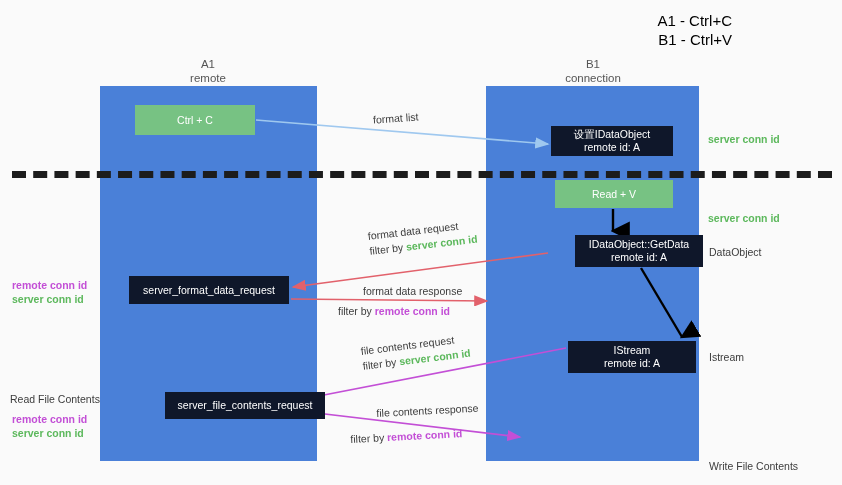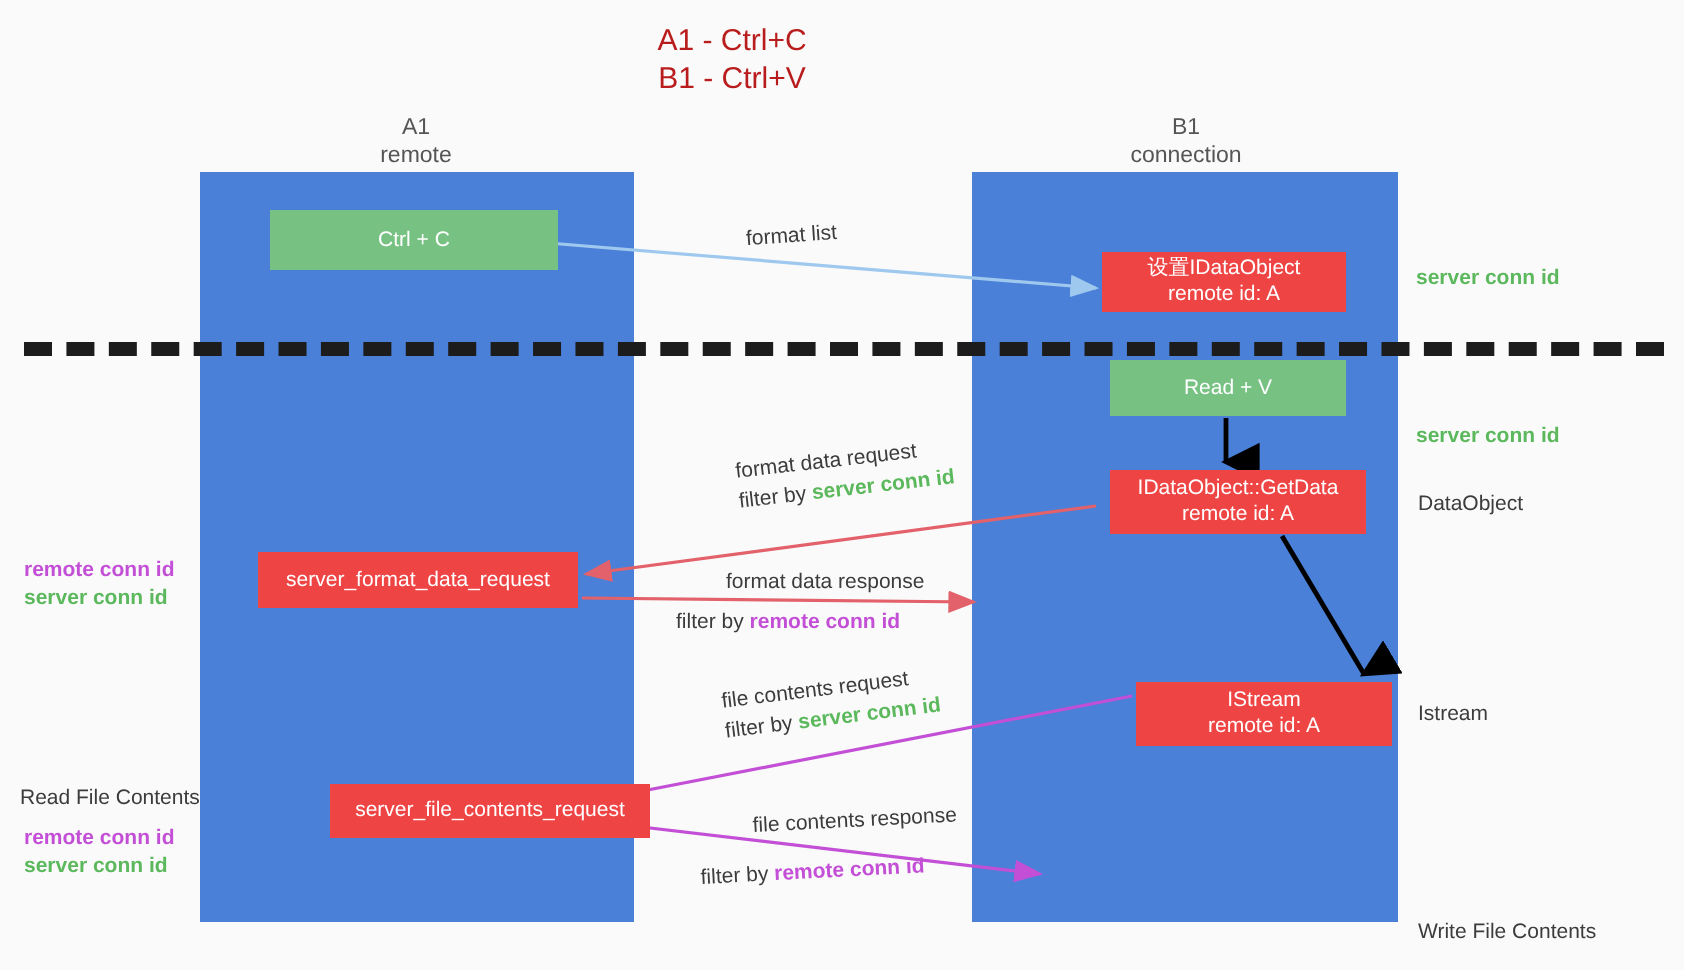--- a/index.html
+++ b/index.html
@@ -14,22 +14,22 @@
     background: #fafafa;
     font-family: "Liberation Sans", sans-serif;
     overflow: hidden;
   }
 
   
   .title {
     position: absolute;
     left: 0;
     width: 732px;
-    text-align: center;
-    color: #b91c1c;
+    text-align: right;
+    color: #000000;
     font-size: 15px;
     line-height: 19px;
   }
   .title-l1 { top: 11px; }
   .title-l2 { top: 30px; }
 
   
   .col-head {
     position: absolute;
     text-align: center;
@@ -69,28 +69,28 @@
     flex-direction: column;
     align-items: center;
     justify-content: center;
     color: #ffffff;
     font-size: 10.5px;
     line-height: 13px;
     text-align: center;
     padding: 2px 4px;
   }
   .node.green  { background: #77c283; }
-  .node.orange { background: #ef4444; }
+  .node.orange { background: #0f172a; }
   .node .l2 { display: block; }
 
   
-  .n-ctrlc      { left: 135px; top: 105px; width: 144px; height: 30px; }
+  .n-ctrlc      { left: 135px; top: 105px; width: 120px; height: 30px; }
   .n-setdo      { left: 551px; top: 126px; width: 122px; height: 30px; }
   .n-ctrlv      { left: 555px; top: 180px; width: 118px; height: 28px; }
-  .n-getdata    { left: 555px; top: 235px; width: 128px; height: 32px; }
+  .n-getdata    { left: 575px; top: 235px; width: 128px; height: 32px; }
   .n-sfdreq     { left: 129px; top: 276px; width: 160px; height: 28px; }
   .n-sfdresp    { left: 491px; top: 288px; width: 156px; height: 26px; }
   .n-istream    { left: 568px; top: 341px; width: 128px; height: 32px; }
   .n-sfcreq     { left: 129px; top: 392px; width: 160px; height: 27px; margin-left: 36px; }
   .n-sfcresp    { left: 524px; top: 424px; width: 160px; height: 26px; }
 
   
   .side-lbl {
     position: absolute;
     font-size: 10.5px;

